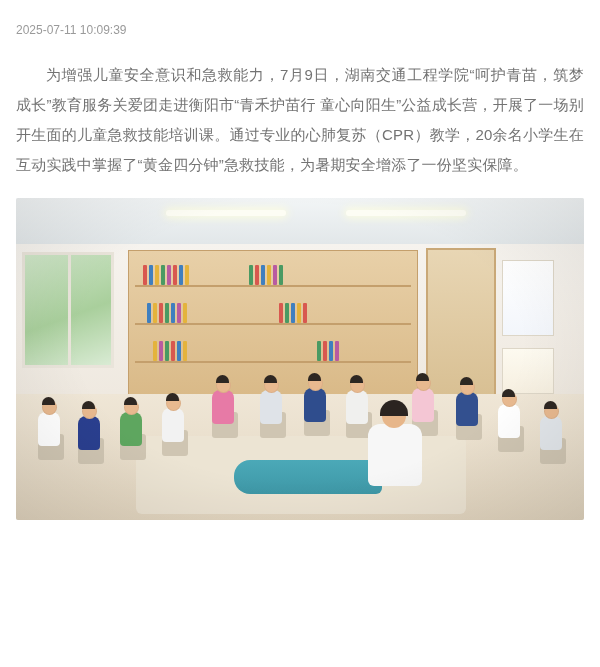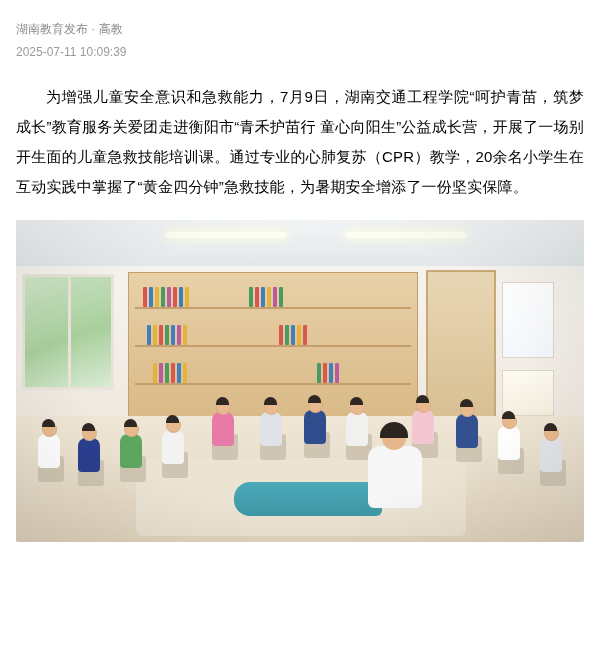--- a/index.html
+++ b/index.html
@@ -43,21 +43,21 @@
     line-height: 1.8;
     margin-top: 3px;
   }
   .article-body {
     margin-top: 18px;
   }
   .article-body p {
     margin: 0;
     font-size: 15px;
     line-height: 2.0;
-    color: #000000;
+    color: #737373;
     text-align: justify;
     text-indent: 2em;
     letter-spacing: 0.2px;
   }
   .figure {
     margin-top: 18px;
     width: 568px;
     height: 322px;
     position: relative;
     overflow: hidden;
@@ -171,21 +171,20 @@
     background: radial-gradient(ellipse at 50% 45%, rgba(255,255,255,0) 55%, rgba(0,0,0,0.10) 100%);
   }
 </style>
 </head>
 <body>
 
 <div class="page">
 
 
   <div class="meta">
-    <div class="meta-source">湖南教育发布 · 高教</div>
     <div class="meta-time">2025-07-11 10:09:39</div>
   </div>
 
   <div class="article-body">
     <p>为增强儿童安全意识和急救能力，7月9日，湖南交通工程学院“呵护青苗，筑梦成长”教育服务关爱团走进衡阳市“青禾护苗行 童心向阳生”公益成长营，开展了一场别开生面的儿童急救技能培训课。通过专业的心肺复苏（CPR）教学，20余名小学生在互动实践中掌握了“黄金四分钟”急救技能，为暑期安全增添了一份坚实保障。</p>
   </div>
 
   <div class="figure">
     <div class="photo">
 

